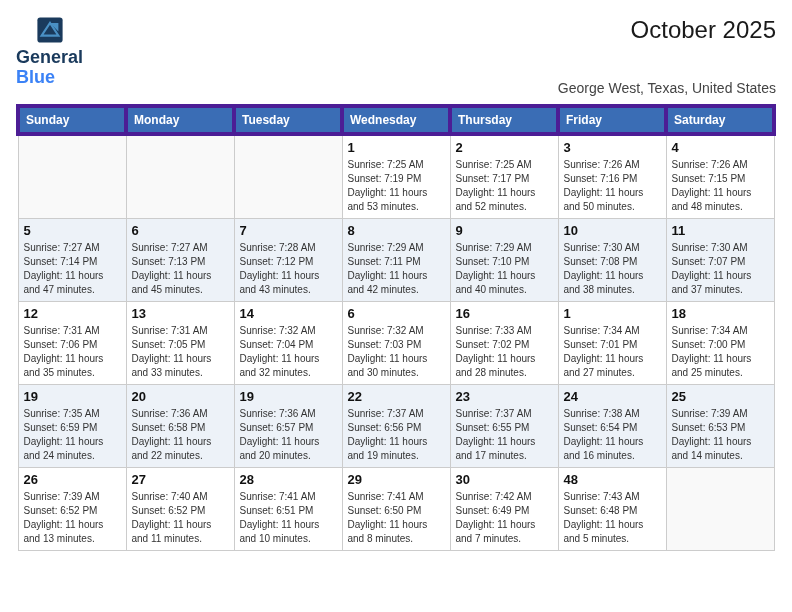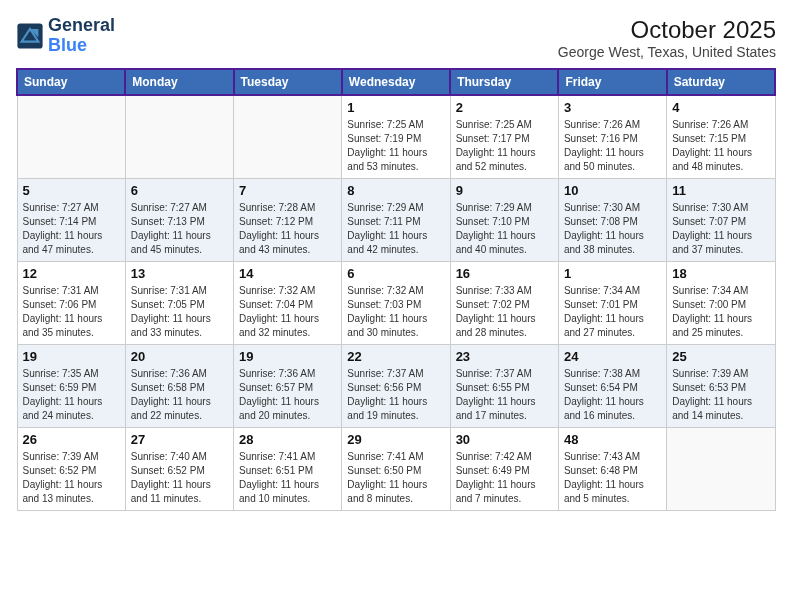--- a/index.html
+++ b/index.html
@@ -13,20 +13,21 @@
     .header-area {
       display: flex;
       justify-content: space-between;
       align-items: flex-start;
       margin-bottom: 8px;
     }
     .logo {
       display: flex;
       align-items: center;
       gap: 4px;
+      flex-direction: column;
     }
     .logo-text {
       font-size: 18px;
       font-weight: bold;
       color: #1a3a5c;
       line-height: 1.1;
     }
     .logo-text span {
       color: #4a90c4;
     }
@@ -38,33 +39,34 @@
       text-align: right;
     }
     .month-title {
       font-size: 24px;
       font-weight: normal;
       color: #1a1a1a;
     }
     .location-title {
       font-size: 14px;
       color: #444;
+      margin-top: 36px;
     }
     .calendar {
       width: 100%;
       border-collapse: collapse;
       border: 1px solid #ccc;
     }
     .calendar th {
       background: #3a6db5;
       color: #fff;
       font-size: 12px;
       padding: 5px 6px;
       text-align: left;
-      border: 2px solid #4c1d95;
+      border: 4px solid #4c1d95;
     }
     .calendar td {
       border: 1px solid #ccc;
       vertical-align: top;
       padding: 4px 5px;
       font-size: 10.5px;
       color: #222;
       width: calc(100% / 7);
       min-height: 80px;
       background: #fff;

